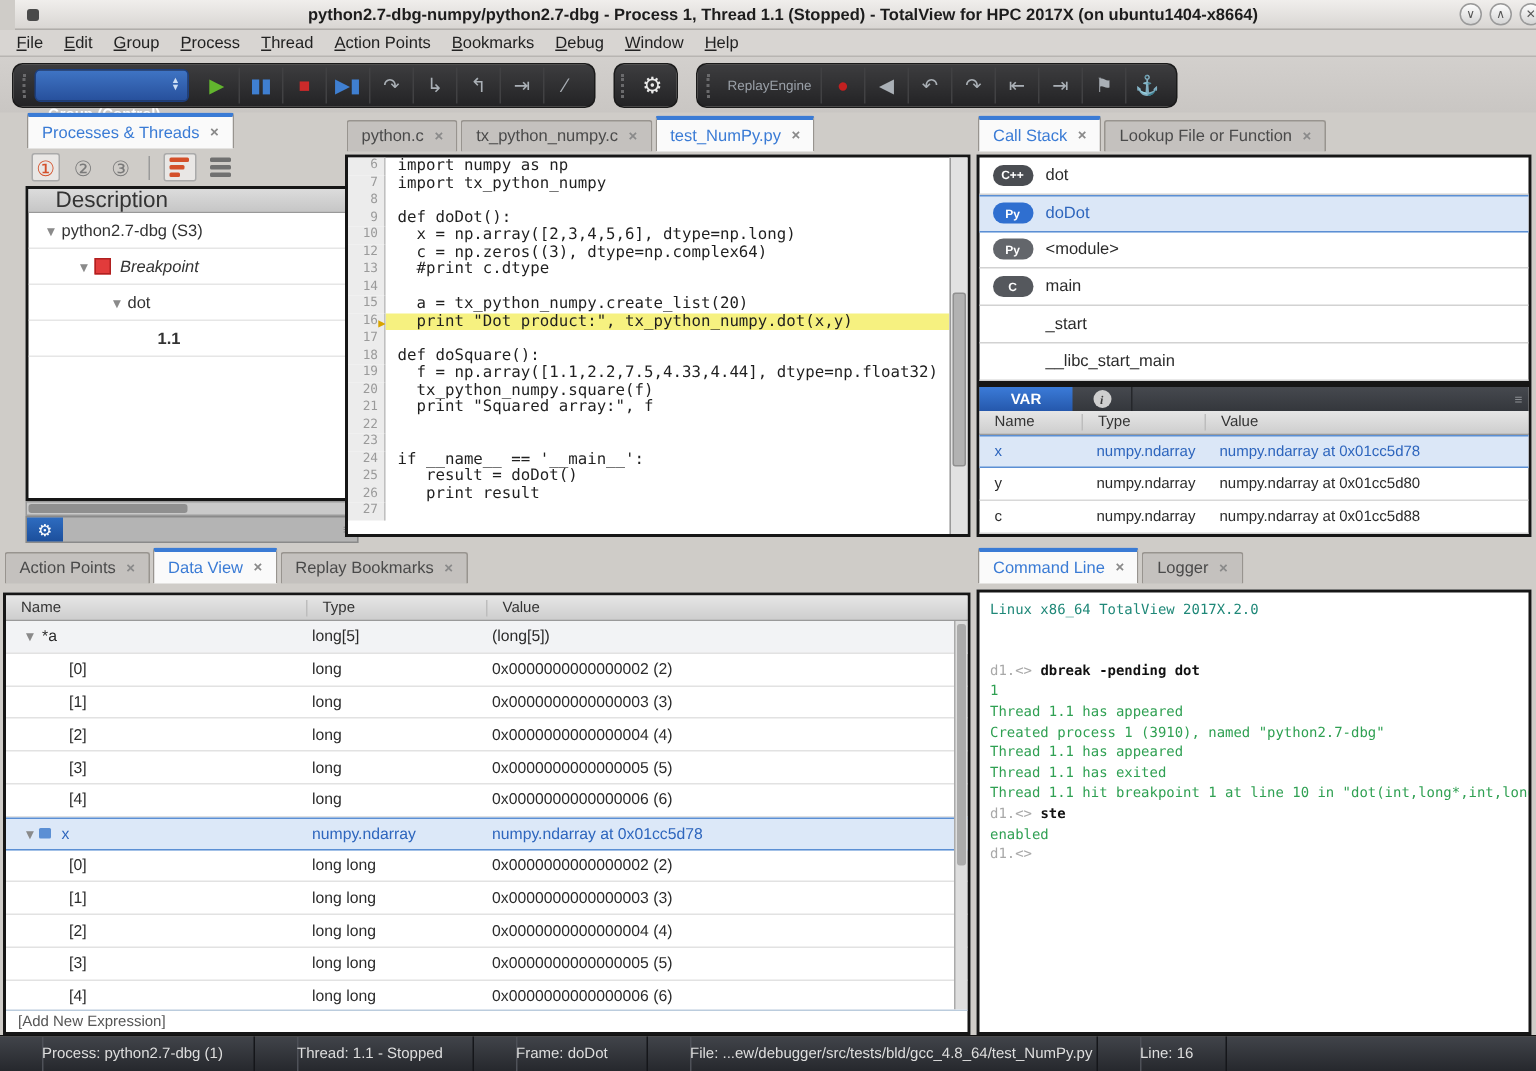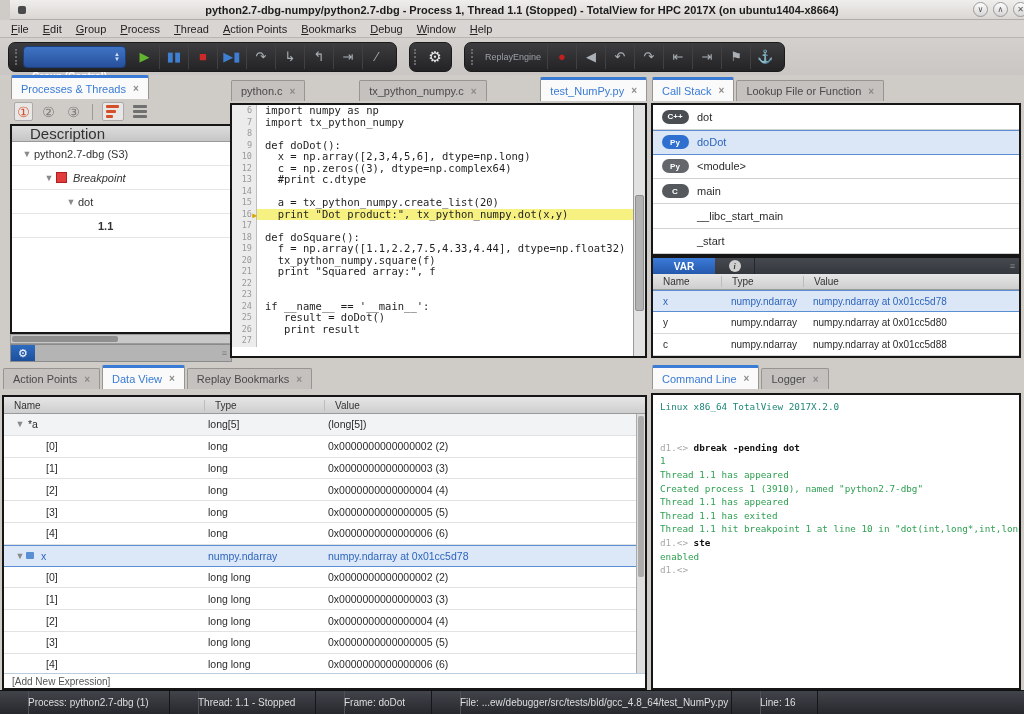--- a/index.html
+++ b/index.html
@@ -42,21 +42,21 @@
 
   
   .tabstrip { display:flex; align-items:flex-end; padding-left:3px; }
   .tab { display:flex; align-items:center; gap:7px; height:21px; padding:0 9px;
     background:#c4c1be; border:1px solid #98948f; border-bottom:none; margin-right:2px;
     font-size:11px; color:#4a4a4a; border-radius:2px 2px 0 0; white-space:nowrap; }
   .tab.active { background:#fafafa; color:#3a7bd5; border-top:3px solid #3a7bd5; height:24px; }
   .tab-close { color:#8a8a8a; font-size:10px; font-weight:bold; }
 
   
-  .left-panel { position:absolute; left:8px; top:75px; width:228px; height:287px; }
+  .left-panel { position:absolute; left:15px; top:75px; width:228px; height:287px; }
   .left-tabs { height:24px; }
   .iconbar { height:25px; display:flex; align-items:center; gap:6px; padding-left:6px; }
   .numbtn { width:19px; height:19px; font-size:14px; color:#7a7a7a; display:flex; align-items:center; justify-content:center; }
   .numbtn.sel { color:#d4502a; border:1px solid #aaa; background:#e9e7e5; border-radius:2px; }
   .ib-sep { width:1px; height:16px; background:#9a9a9a; margin:0 3px; }
   .listicon { width:22px; height:19px; display:flex; flex-direction:column; justify-content:center; gap:2px; padding-left:3px; }
   .listicon.sel { border:1px solid #aaa; background:#e9e7e5; border-radius:2px; }
   .listicon .b { height:3px; background:#d4502a; border-radius:1px; }
   .listicon .b1 { width:13px; } .listicon .b2 { width:10px; } .listicon .b3 { width:7px; }
   .hamicon { width:22px; height:19px; display:flex; flex-direction:column; justify-content:center; gap:2px; padding-left:3px; }
@@ -70,21 +70,21 @@
   .bp-sq { width:11px; height:11px; background:#e23b3b; border:1px solid #b02020; margin-right:6px; }
   .hscroll { position:absolute; left:2px; bottom:18px; right:4px; height:10px; background:#c9c9c9; border:1px solid #9a9a9a; }
   .hscroll .thumb { position:absolute; left:1px; top:1px; height:6px; width:48%; background:#8f8f8f; border-radius:2px; }
   .gearrow { position:absolute; left:2px; bottom:0; right:4px; height:18px; background:#b4b4b4; border:1px solid #8a8a8a; display:flex; align-items:center; }
   .gearbtn { width:24px; height:100%; background:linear-gradient(#2e6cc0,#1c4f9c); color:#fff; font-size:11px;
     display:flex; align-items:center; justify-content:center; }
   .gearrow .rgrip { margin-left:auto; margin-right:4px; color:#7d7d7d; font-size:9px; }
 
   
   .center-panel { position:absolute; left:228px; top:75px; width:421px; height:287px; }
-  .src-tabs { height:26px;justify-content:space-between; }
+  .src-tabs { height:26px; }
   .code-box { position:absolute; left:2px; top:28px; right:2px; bottom:4px; border:2px solid #161616; background:#fff; display:flex; }
   .codearea { flex:1; position:relative; overflow:hidden; font-family:"DejaVu Sans Mono", monospace; }
   .code-line { display:flex; height:11.5px; line-height:11.5px; font-size:10.5px; color:#1f1f1f; white-space:pre; }
   .code-line .ln { width:25px; min-width:25px; background:#ececec; border-right:1px solid #c0c0c0;
     color:#9a9a9a; font-size:8.5px; text-align:right; padding-right:4px; position:relative; }
   .code-line .ct { padding-left:8px; }
   .code-line.current .ct { background:#f6f180; width:100%; }
   .pc-arrow { position:absolute; right:-1px; top:1px; color:#d8a400; font-size:8px; }
   .vscroll { width:12px; background:#e2e2e2; border-left:1px solid #9a9a9a; position:relative; }
   .vscroll .thumb { position:absolute; left:1px; width:9px; background:#b2b2b2; border:1px solid #909090; border-radius:2px; }
@@ -353,25 +353,25 @@
           <span>&lt;module&gt;</span>
         </div>
         <div class="frame-row">
           <span class="bcell">
             <span class="badge" style="background: rgb(85, 88, 93);">C</span>
           </span>
           <span>main</span>
         </div>
         <div class="frame-row">
           <span class="bcell"></span>
-          <span>__libc_start_main</span>
+          <span>_start</span>
         </div>
         <div class="frame-row">
           <span class="bcell"></span>
-          <span>_start</span>
+          <span>__libc_start_main</span>
         </div>
       </div>
     <div class="var-box">
       <div class="var-strip">
         <div class="var-tab">VAR</div>
         <div class="info-btn">
           <div class="info-circ">i</div>
         </div>
         <div class="rgrip">≡</div>
       </div>

